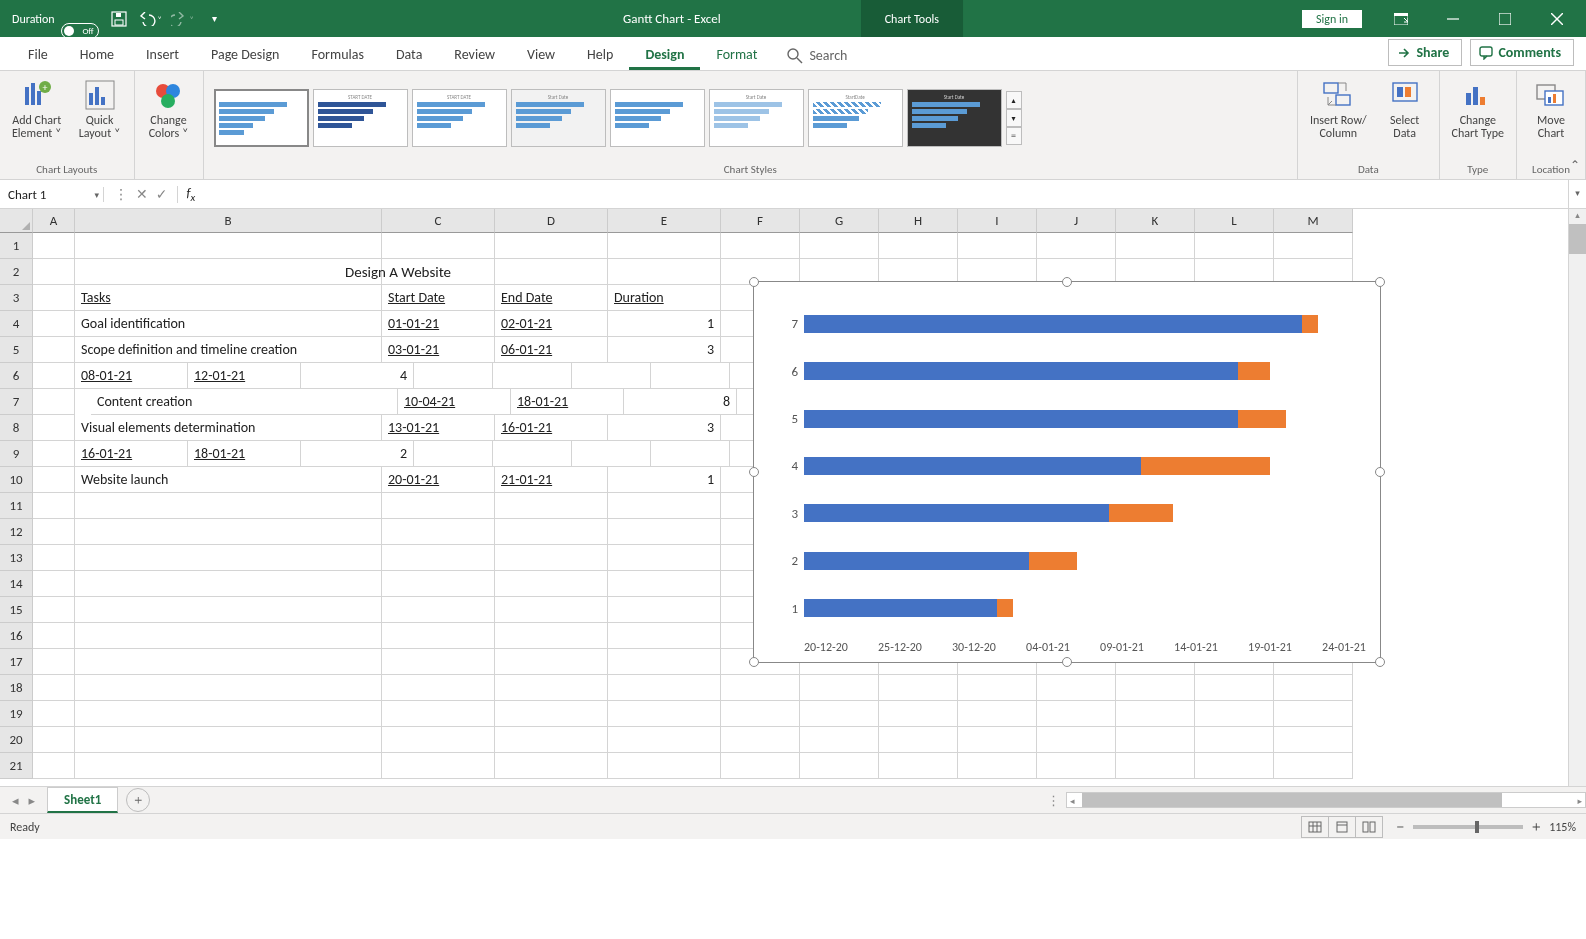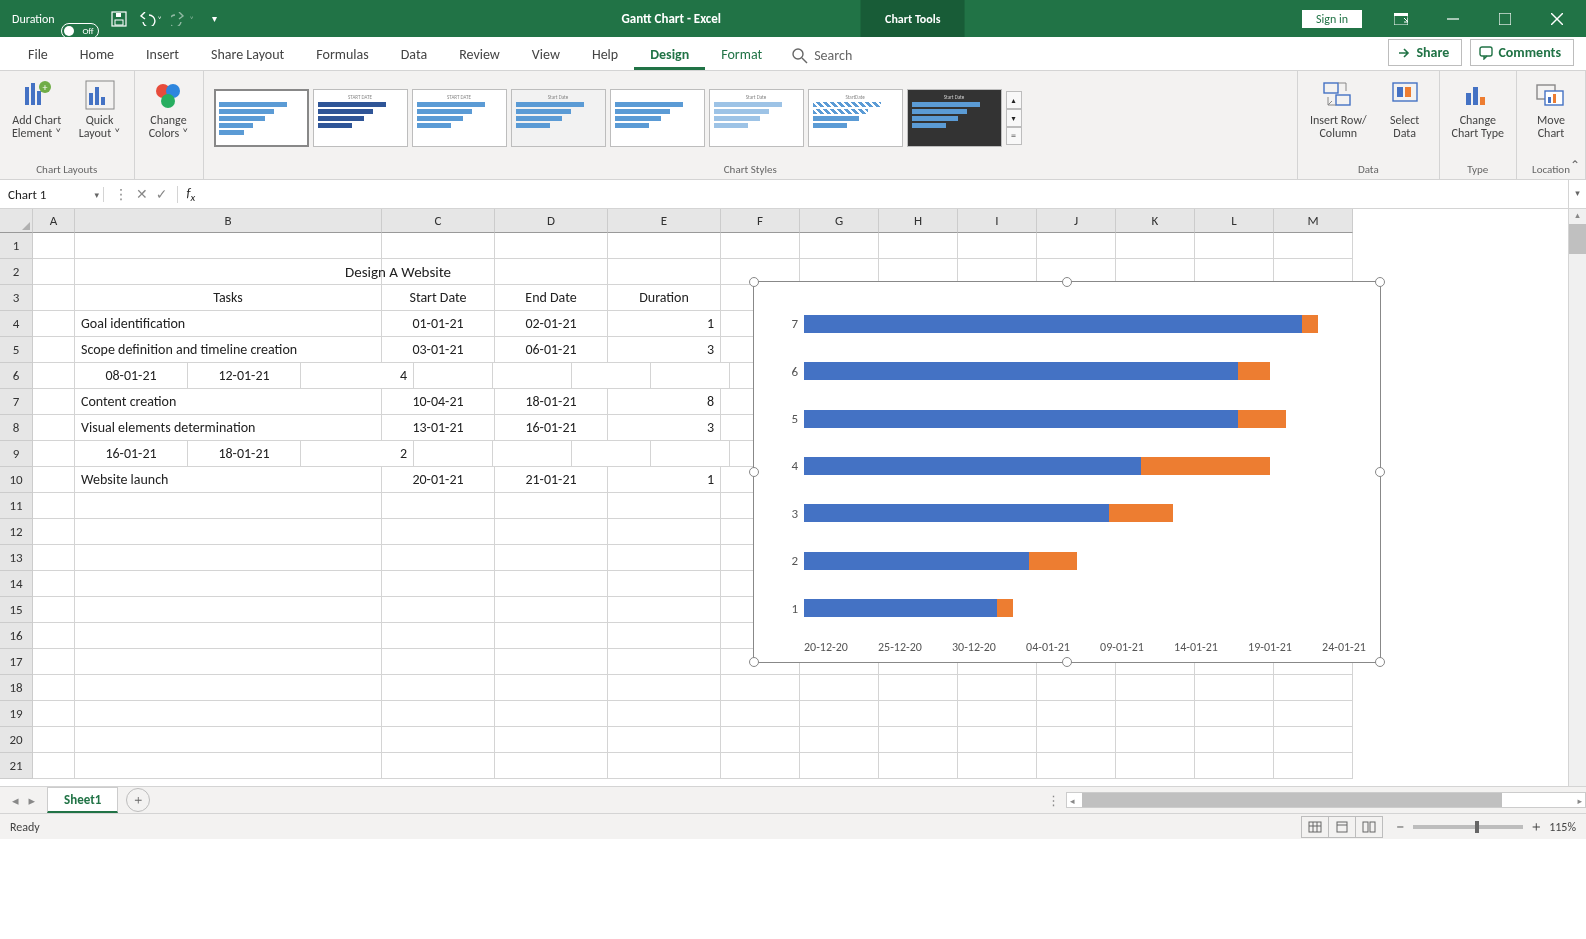--- a/index.html
+++ b/index.html
@@ -6,21 +6,21 @@
 body { background:#fff; font-size:13px; color:#222; overflow:hidden; width:1586px; height:939px; }
 
 
 .titlebar { background:#217346; height:37px; display:flex; align-items:center; color:#fff; position:relative; }
 .titlebar .left { display:flex; align-items:center; gap:8px; padding-left:12px; }
 .titlebar .autosave { display:flex; align-items:center; gap:6px; font-size:12px; }
 .titlebar .toggle { width:38px; height:16px; border:1px solid #fff; border-radius:8px; position:relative; display:flex; align-items:center;margin-top:24px; }
 .titlebar .toggle::before { content:''; width:10px; height:10px; background:#fff; border-radius:50%; position:absolute; left:2px; }
 .titlebar .toggle-off { font-size:9px; position:absolute; right:4px; }
 .titlebar .qat-btn { width:24px; height:24px; display:flex; align-items:center; justify-content:center; cursor:pointer; }
-.titlebar .center { position:absolute; left:50%; transform:translateX(-50%); display:flex; align-items:center; gap:140px; font-size:13px;font-weight:bold; }
+.titlebar .center { position:absolute; left:50%; transform:translateX(-50%); display:flex; align-items:center; gap:140px; font-size:13px; }
 .titlebar .chart-tools { background:#185c37; padding:10px 24px 10px; height:37px; display:flex; align-items:center; font-size:12px; }
 .titlebar .right { margin-left:auto; display:flex; align-items:center; gap:2px; padding-right:4px; }
 .titlebar .signin { background:#fff; color:#217346; padding:2px 14px; font-size:12px; margin-right:12px; }
 .titlebar .winbtn { width:50px; height:37px; display:flex; align-items:center; justify-content:center; font-size:13px; }
 
 
 .ribbon-tabs { background:#fff; height:34px; display:flex; align-items:flex-end; padding:0 12px; border-bottom:1px solid #d4d4d4; }
 .ribbon-tabs .tab { padding:8px 16px 7px; font-size:14px; color:#444; cursor:pointer; }
 .ribbon-tabs .tab.active { color:#217346; font-weight:600; border-bottom:3px solid #217346; padding-bottom:4px; }
 .ribbon-tabs .search { display:flex; align-items:center; gap:6px; padding:6px 14px; color:#666; font-size:14px; }
@@ -60,21 +60,21 @@
 .grid-area { display:flex; height:577px; position:relative; }
 .row-headers { display:flex; flex-direction:column; }
 .corner { width:33px; height:24px; background:#e6e6e6; border-right:1px solid #ccc; border-bottom:1px solid #999; position:relative; }
 .corner::after { content:''; position:absolute; right:2px; bottom:2px; border-left:8px solid transparent; border-bottom:8px solid #b0b0b0; }
 .row-head { width:33px; height:26px; background:#e6e6e6; border-right:1px solid #ccc; border-bottom:1px solid #ccc; text-align:center; font-size:13px; line-height:25px; color:#333; }
 .col-headers { display:flex; }
 .col-head { height:24px; background:#e6e6e6; border-right:1px solid #ccc; border-bottom:1px solid #999; text-align:center; font-size:13px; line-height:23px; color:#333; }
 .cells { position:relative; }
 .cell-row { display:flex; }
 .cell { height:26px; border-right:1px solid #d4d4d4; border-bottom:1px solid #d4d4d4; padding:0 6px; font-size:14px; line-height:25px; overflow:hidden; white-space:nowrap; }
-.cell.center { text-align:center; }
+.cell.center { text-align:left;text-decoration:underline; }
 .cell.right { text-align:right; }
 
 
 .cA{width:42px;} .cB{width:307px;} .cC{width:113px;} .cD{width:113px;} .cE{width:113px;}
 .cF{width:79px;} .cG{width:79px;} .cH{width:79px;} .cI{width:79px;} .cJ{width:79px;}
 .cK{width:79px;} .cL{width:79px;} .cM{width:79px;}
 
 
 .chart-object { position:absolute; left:752px; top:304px; width:628px; height:382px; background:#fff; border:1px solid #888; }
 .chart-handle { width:10px; height:10px; border:1px solid #888; border-radius:50%; background:#fff; position:absolute; }
@@ -170,21 +170,21 @@
           <line x1="12" y1="0" x2="0" y2="12" stroke="#fff" stroke-width="1.4"></line>
         </svg>
       </div>
   </div>
 </div>
 
 <div class="ribbon-tabs">
   <div class="tab">File</div>
   <div class="tab">Home</div>
   <div class="tab">Insert</div>
-  <div class="tab">Share Layout</div>
+  <div class="tab">Page Design</div>
   <div class="tab">Formulas</div>
   <div class="tab">Data</div>
   <div class="tab">Review</div>
   <div class="tab">View</div>
   <div class="tab">Help</div>
   <div class="tab active">Design</div>
   <div class="tab" style="color:#217346">Format</div>
   <div class="search">
     <svg width="16" height="16">
         <circle cx="6" cy="6" r="5" fill="none" stroke="#666" stroke-width="1.4"></circle>
@@ -531,21 +531,21 @@
           <div class="cell cG" style="width: 79px;"></div>
           <div class="cell cH" style="width: 79px;"></div>
           <div class="cell cI" style="width: 79px;"></div>
           <div class="cell cJ" style="width: 79px;"></div>
           <div class="cell cK" style="width: 79px;"></div>
           <div class="cell cL" style="width: 79px;"></div>
           <div class="cell cM" style="width: 79px;"></div>
         </div>
         <div class="cell-row">
           <div class="cell cA" style="width: 42px;"></div>
-          <div class="cell cB" style="width: 307px;">Content creation</div>
+          <div class="cell cB" style="width: 307px; margin-left: 16px;">Content creation</div>
           <div class="cell cC center" style="width: 113px;">10-04-21</div>
           <div class="cell cD center" style="width: 113px;">18-01-21</div>
           <div class="cell cE right" style="width: 113px;">8</div>
           <div class="cell cF" style="width: 79px;"></div>
           <div class="cell cG" style="width: 79px;"></div>
           <div class="cell cH" style="width: 79px;"></div>
           <div class="cell cI" style="width: 79px;"></div>
           <div class="cell cJ" style="width: 79px;"></div>
           <div class="cell cK" style="width: 79px;"></div>
           <div class="cell cL" style="width: 79px;"></div>

